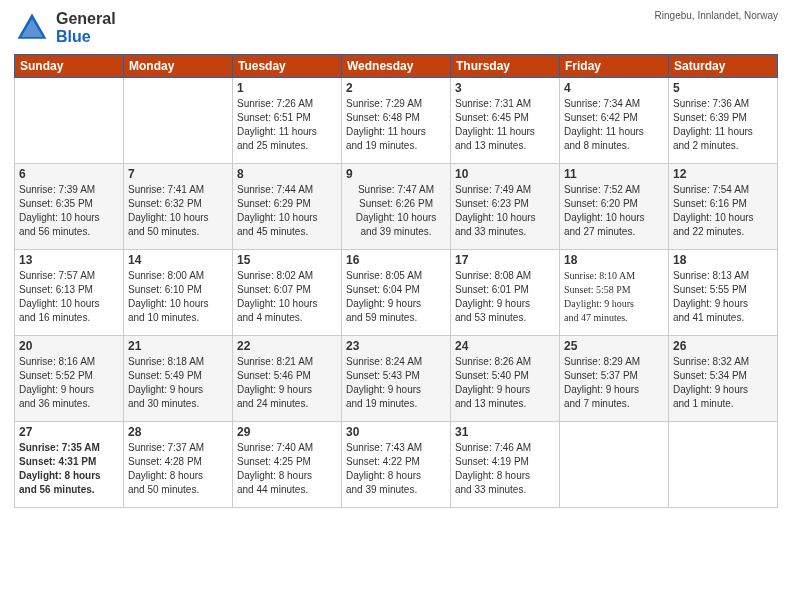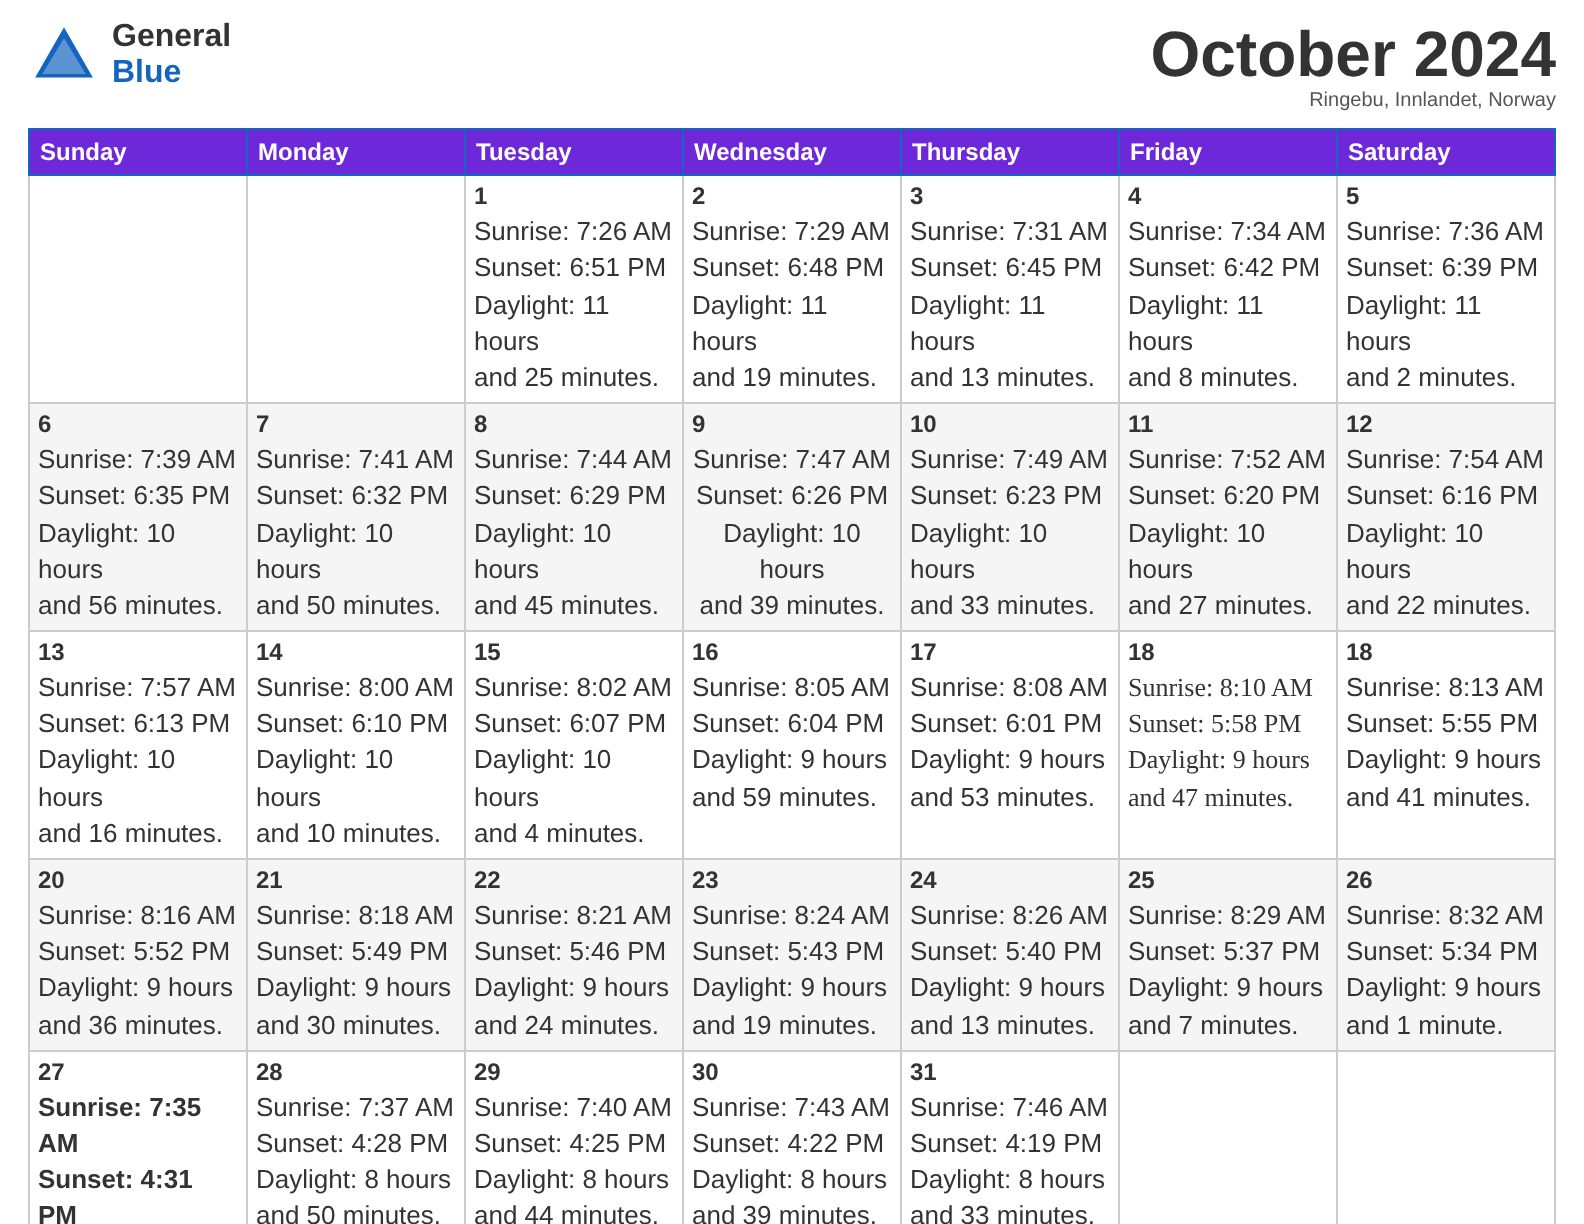--- a/index.html
+++ b/index.html
@@ -60,21 +60,21 @@
       font-size: 10px;
       color: #555;
     }
     .calendar {
       flex: 1;
       border-collapse: collapse;
       width: 100%;
       table-layout: fixed;
     }
     .calendar th {
-      background-color: #6d28d9;
+      background-color: #c2410c;
       color: #fff;
       text-align: left;
       padding: 4px 5px;
       font-size: 12px;
       font-weight: bold;
       border: 1px solid #1565c0;
     }
     .calendar td {
       border: 1px solid #ccc;
       vertical-align: top;
@@ -87,21 +87,21 @@
     .calendar tr:nth-child(even) td {
       background: #f5f5f5;
     }
     .day-number {
       font-size: 12px;
       font-weight: bold;
       margin-bottom: 2px;
       display: block;
     }
     .day-info {
-      font-size: 13px;
+      font-size: 10px;
       line-height: 1.4;
       color: #333;
     }
     .empty {
       background: #fff !important;
     }
     .calendar tr:nth-child(even) td.empty {
       background: #f5f5f5 !important;
     }
   </style>
@@ -114,21 +114,20 @@
       <svg class="logo-icon" viewBox="0 0 40 40">
         <polygon points="20,4 36,32 4,32" fill="#1565c0"></polygon>
         <polygon points="20,10 32,30 8,30" fill="#fff" opacity="0.3"></polygon>
       </svg>
       <div class="logo-text">
         <span class="logo-general">General</span>
         <span class="logo-blue">Blue</span>
       </div>
     </div>
     <div class="title-section">
-      <div class="month-title">October 2024</div>
       <div class="subtitle">Ringebu, Innlandet, Norway</div>
     </div>
   </div>
 
   <table class="calendar">
     <thead>
       <tr>
         <th>Sunday</th>
         <th>Monday</th>
         <th>Tuesday</th>

